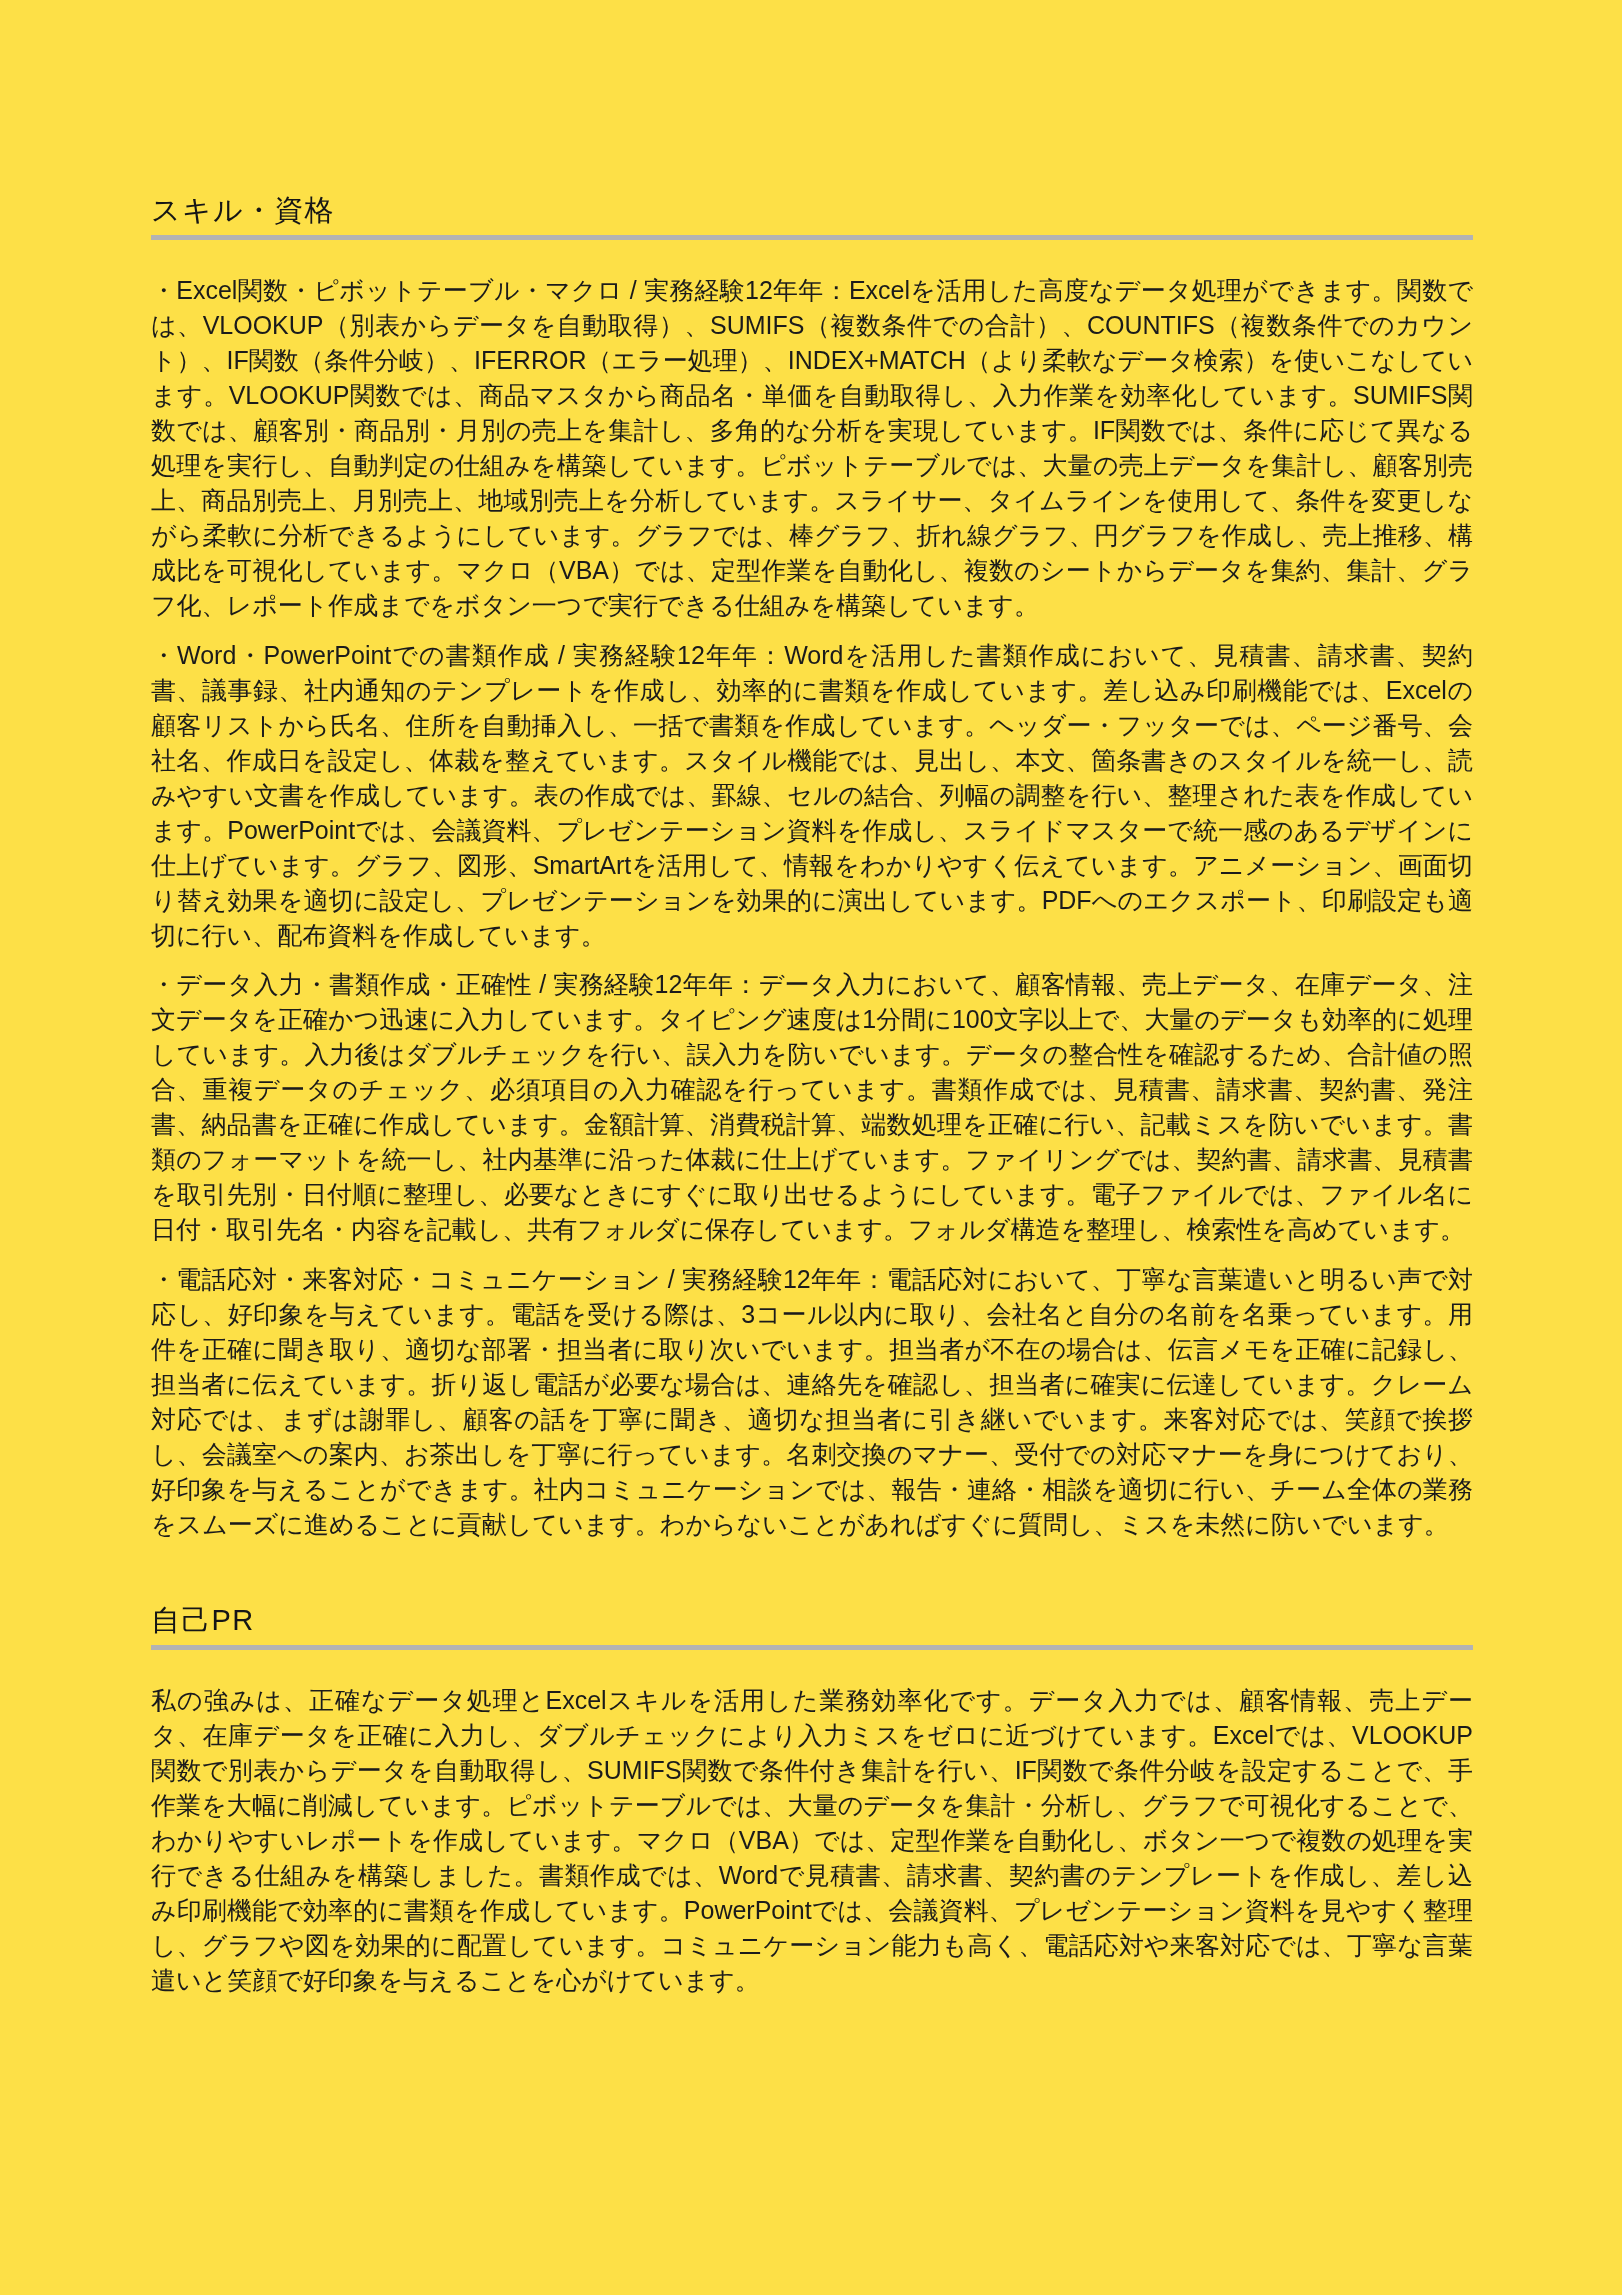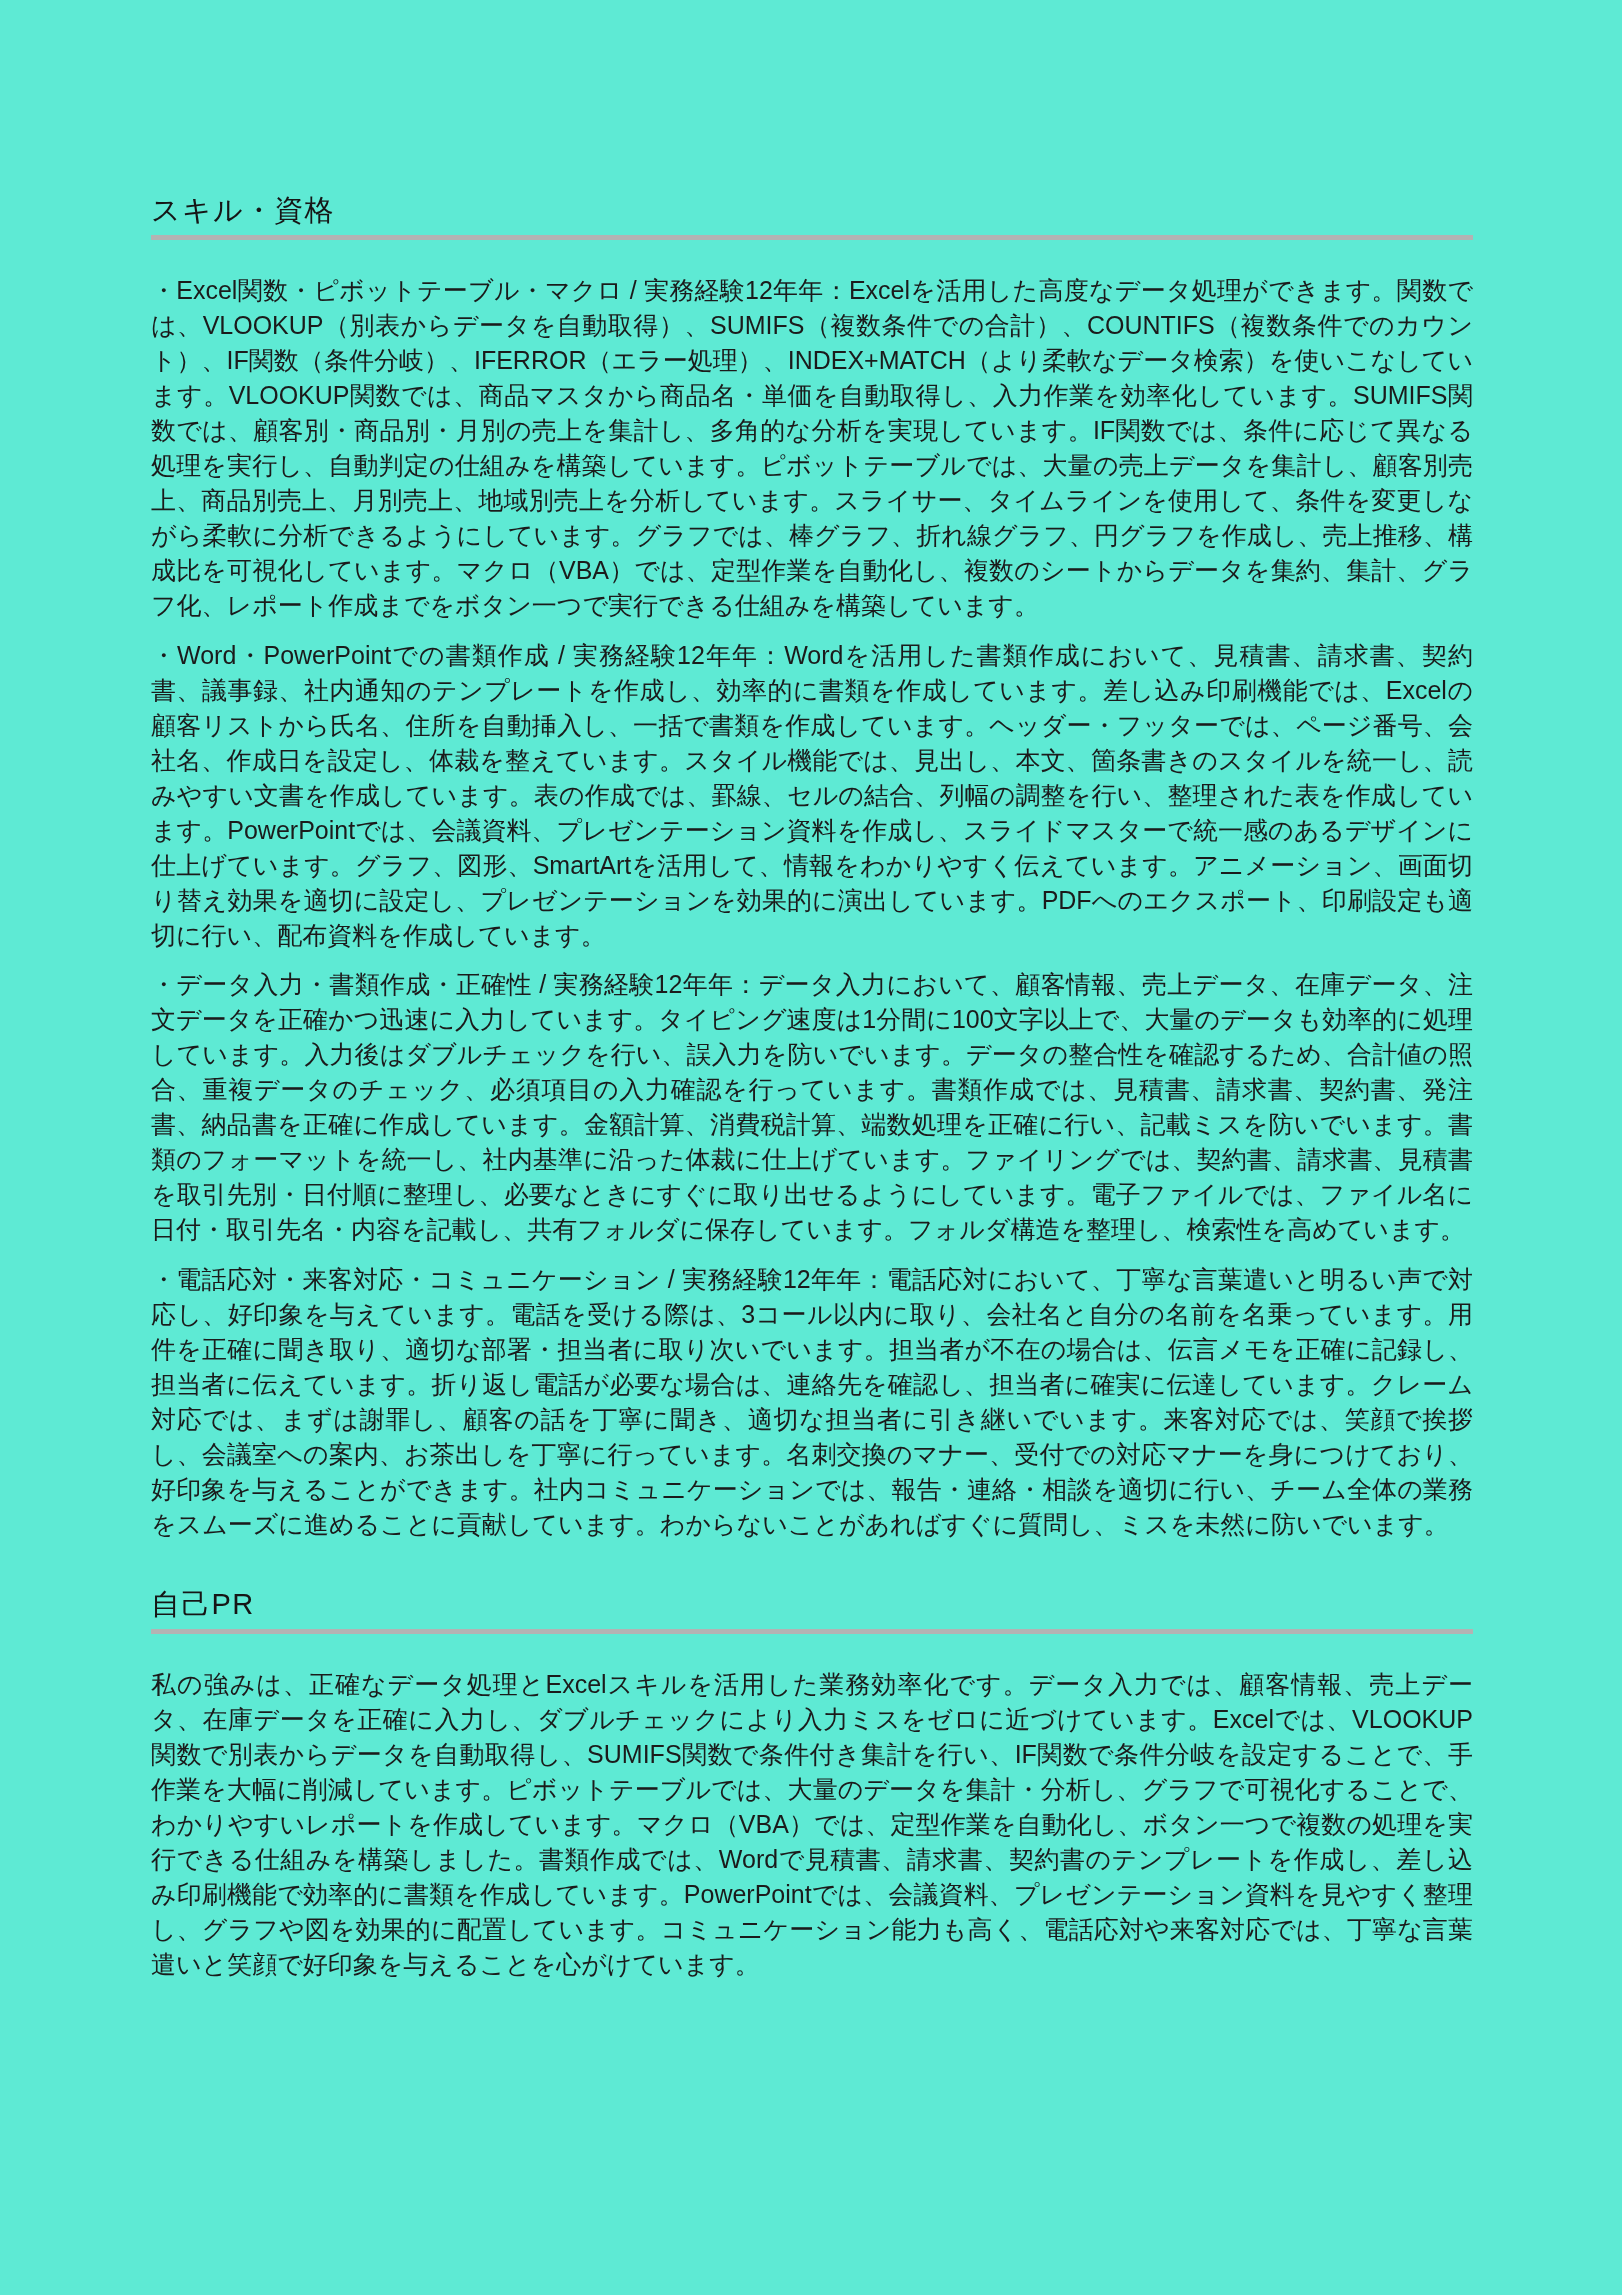--- a/index.html
+++ b/index.html
@@ -12,25 +12,25 @@
     height: 2295px;
     font-family: "Liberation Sans", "DejaVu Sans", sans-serif;
     color: #1b1b1b;
     position: relative;
   }
   .page {
     box-sizing: border-box;
     width: 1623px;
     height: 2295px;
     padding: 194px 151px 0 151px;
-    background: #5eead4;
+    background: #fde047;
     overflow: hidden;
   }
   .section { width: 1322px; }
-  .section + .section { margin-top: 46px; }
+  .section + .section { margin-top: 62px; }
   .section-title {
     font-size: 29px;
     font-weight: 500;
     letter-spacing: 1.3px;
     line-height: 1.15;
     margin: 0 0 7.9px 0;
     color: #161616;
   }
   .section-rule {
     height: 5.2px;

